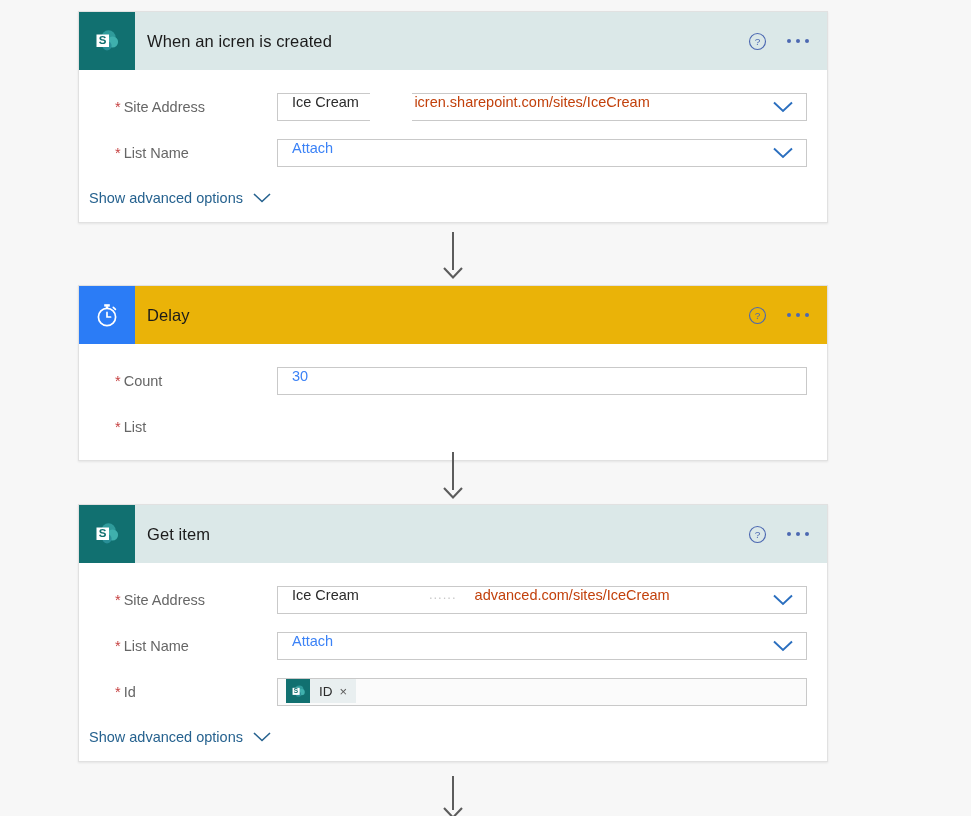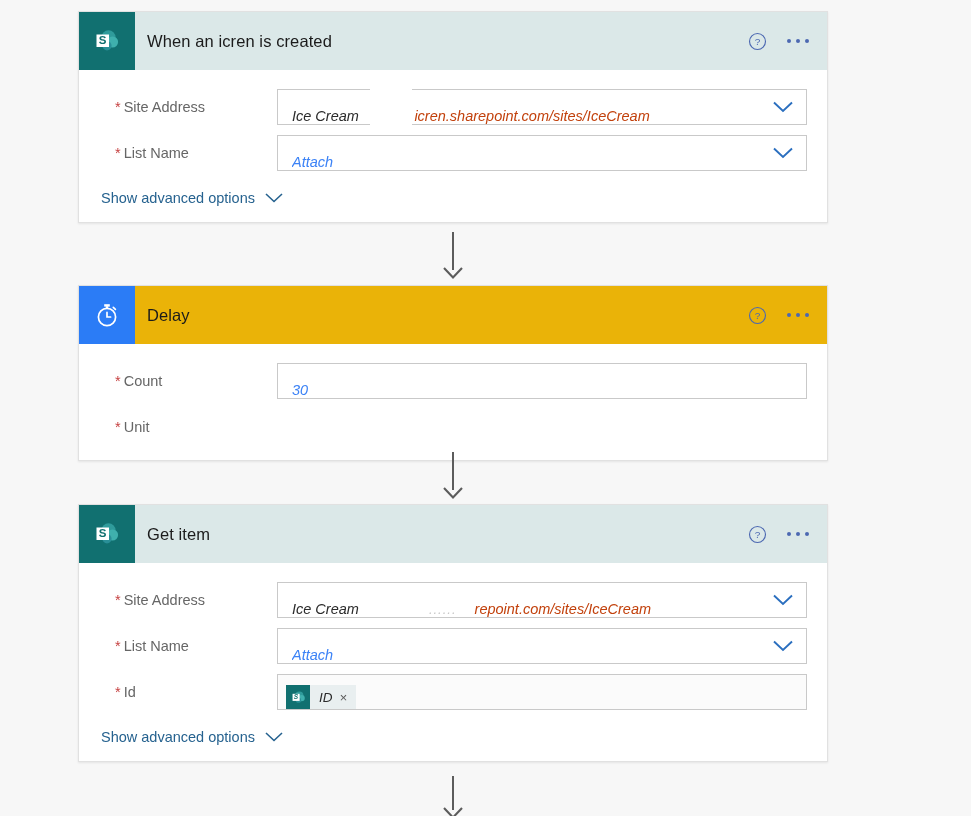--- a/index.html
+++ b/index.html
@@ -94,27 +94,26 @@
     flex: 0 0 162px;
     font-size: 14.5px;
     color: #666666;
     white-space: nowrap;
   }
   .req { color: #c64141; margin-right: 3px; }
 
   .field-control {
     flex: 1 1 auto;
     position: relative;
-    height: 36px;
+    height: 28px;
     border: 1px solid #c9c9c9;
     background: #fff;
     display: flex;
-    align-items: flex-end;
+    align-items: flex-start;
     padding: 0 14px;
-    font-style: italic;
   }
   .field-text {
     font-size: 14.5px;
     color: #3b82f6;
     white-space: nowrap;
     overflow: hidden;
   }
 
   .chevron {
     position: absolute;
@@ -180,21 +179,21 @@
     color: #5a5a5a;
     padding-right: 9px;
     line-height: 1;
   }
 
   
   .adv-row {
     display: flex;
     align-items: center;
     gap: 9px;
-    padding: 14px 0 6px 22px;
+    padding: 14px 0 6px 10px;
   }
   .adv-link {
     font-size: 14.5px;
     color: #26628f;
   }
   .adv-chevron { width: 20px; height: 12px; display: block; }
 
   
   .connector {
     position: absolute;
@@ -319,21 +318,21 @@
       <div class="field-row">
         <div class="field-label">
           <span class="req">*</span><span>Count</span>
         </div>
         <div class="field-control">
           <span class="field-text">30</span>
         </div>
       </div>
       <div class="field-row">
         <div class="field-label">
-          <span class="req">*</span><span>Unit</span>
+          <span class="req">*</span><span>List</span>
         </div>
       </div>
     </div>
   </div>
 
   <div class="connector" style="top:452px; height:52px;">
     <div class="line" style="height:38px;"></div>
     <svg class="arrow" style="top:34px;" viewBox="0 0 24 14">
       <path d="M3 2 L12 11.5 L21 2" fill="none" stroke="#5c5c5c" stroke-width="2.1"></path>
     </svg>
@@ -366,21 +365,21 @@
 
     <div class="card-body">
 
       <div class="field-row">
         <div class="field-label">
           <span class="req">*</span><span>Site Address</span>
         </div>
         <div class="field-control url-control">
           <span class="url-left">Ice Cream</span>
           <span class="url-redact" style="margin-left:70px;">......</span>
-          <span class="url-right" style="margin-left:18px;">repoint.com/sites/IceCream</span>
+          <span class="url-right" style="margin-left:18px;">advanced.com/sites/IceCream</span>
           <svg class="chevron" viewBox="0 0 22 13">
             <path d="M2 2 L11 10.5 L20 2" fill="none" stroke="#2b6fbf" stroke-width="1.9"></path>
           </svg>
         </div>
       </div>
 
       <div class="field-row">
         <div class="field-label">
           <span class="req">*</span><span>List Name</span>
         </div>

